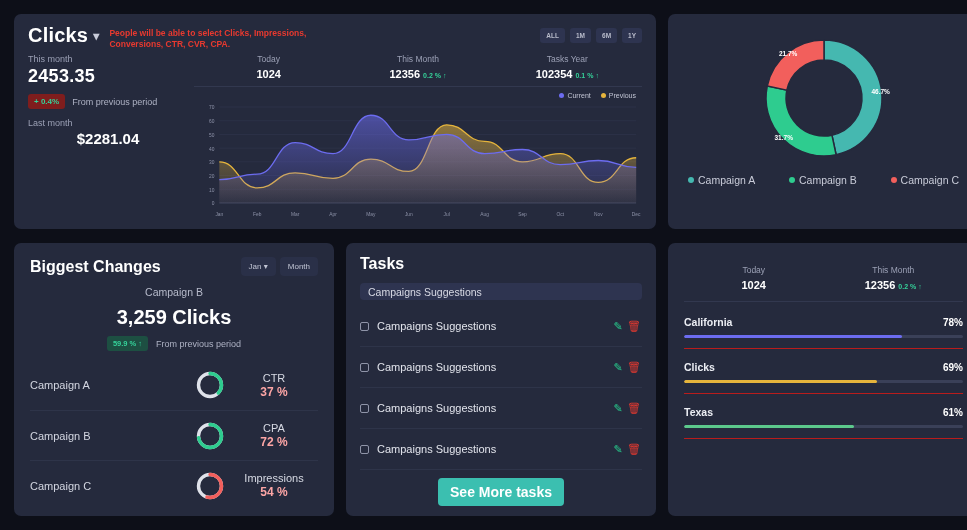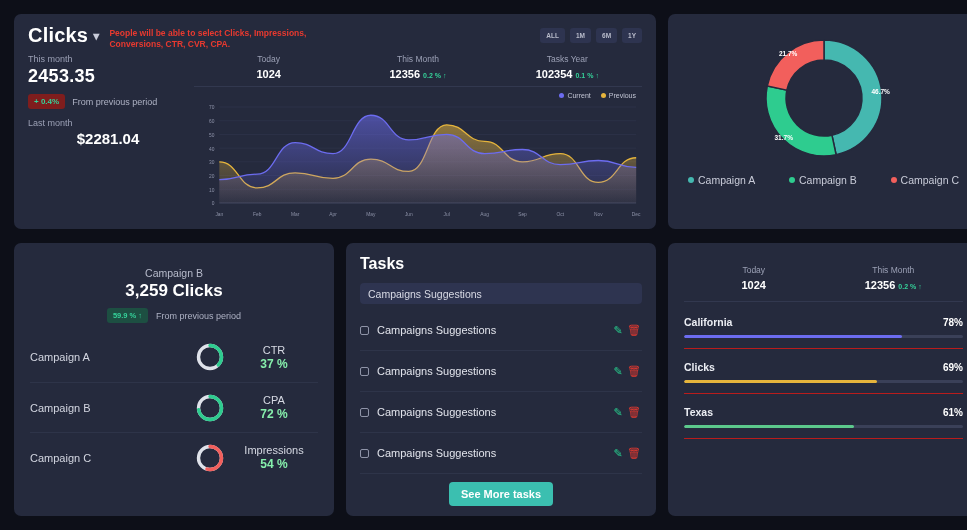--- a/index.html
+++ b/index.html
@@ -81,35 +81,35 @@
   .bc-card { padding: 14px 16px 8px 16px; }
   .bc-head { display: flex; align-items: center; }
   .bc-title { font-size: 16px; font-weight: bold; color: #ffffff; }
   .bc-ctrls { margin-left: auto; display: flex; gap: 4px; }
   .ctrl-btn {
     background: #2a3048; color: #c0c4d3; font-size: 8px; border: none;
     border-radius: 4px; padding: 5px 8px; cursor: pointer;
   }
   .bc-summary { text-align: center; margin-top: 10px; }
   .bc-camp { color: #b7bbcb; font-size: 10.5px; }
-  .bc-clicks { color: #ffffff; font-size: 17px; font-weight: bold; margin-top: 2px; }
+  .bc-clicks { color: #ffffff; font-size: 20px; font-weight: bold; margin-top: 8px; }
   .bc-badge-row { display: flex; justify-content: center; align-items: center; gap: 8px; margin-top: 7px; }
   .bc-badge { background: #1d4f42; color: #35d29a; font-size: 7.5px; font-weight: bold; border-radius: 3px; padding: 3px 6px; }
 
   .bc-rows { margin-top: 9px; }
   .bc-row {
     display: flex; align-items: center; height: 50px;
     border-top: 1px solid #2e3449;
   }
   .bc-row:first-child { border-top: none; }
   .bc-name { color: #d3d6e1; font-size: 11px; flex: 1; }
   .bc-gauge { width: 40px; flex: none; display: flex; justify-content: center; }
   .bc-metric { width: 88px; flex: none; text-align: center; }
   .bc-metric-lbl { color: #d6d9e3; font-size: 11px; }
-  .bc-metric-val { color: #86efac; font-size: 12px; font-weight: bold; margin-top: 1px; }
+  .bc-metric-val { color: #fca5a5; font-size: 12px; font-weight: bold; margin-top: 1px; }
 
   
   .tasks-card { padding: 12px 14px 10px 14px; display: flex; flex-direction: column; }
   .tasks-title { font-size: 16px; font-weight: bold; color: #ffffff; }
   .task-input {
     margin-top: 10px; width: 100%; height: 24px;
     background: #2e3450; border: none; border-radius: 4px;
     color: #d8dae5; font-size: 10.5px; padding: 0 8px;
     font-family: "Liberation Sans", sans-serif;
   }
@@ -121,21 +121,21 @@
   .task-chk {
     width: 9px; height: 9px; border: 1px solid #8f94a8; border-radius: 2px;
     flex: none; margin-right: 8px; cursor: pointer;
   }
   .task-lbl { color: #e2e4ec; font-size: 11px; flex: 1; }
   .ic { width: 16px; text-align: center; cursor: pointer; font-size: 11px; }
   .ic-edit { color: #27c98c; }
   .ic-del { color: #e8392f; }
   .see-more-wrap { margin-top: auto; display: flex; justify-content: center; padding-top: 8px; }
   .see-more {
-    background: #3bbfb0; color: #ffffff; font-size: 11px; font-weight: bold;
+    background: #3bbfb0; color: #ffffff; font-size: 14px; font-weight: bold;
     border: none; border-radius: 4px; padding: 6px 12px; cursor: pointer;
   }
 
   
   .tc-card { padding: 12px 16px; }
   .tc-title { font-size: 15px; font-weight: bold; color: #ffffff; }
   .tc-kpis { display: flex; margin-top: 10px; padding-bottom: 10px; border-bottom: 1px solid #32384f; }
   .tc-kpi { flex: 1; text-align: center; }
   .tc-rows { margin-top: 2px; }
   .tc-row { padding: 12px 0 10px 0; border-bottom: 1px solid #b91c1c; }
@@ -279,20 +279,27 @@
         <span>Campaign B</span>
       </span>
       <span class="dl">
         <span class="dot" style="background:#f25f5c"></span>
         <span>Campaign C</span>
       </span>
     </div>
   </div>
 
   <div class="card bc-card">
+    <div class="bc-head">
+      <div class="bc-title">Biggest Changes</div>
+      <div class="bc-ctrls">
+        <button class="ctrl-btn"><span>Jan</span> <span>▾</span></button>
+        <button class="ctrl-btn">Month</button>
+      </div>
+    </div>
     <div class="bc-summary">
       <div class="bc-camp">Campaign B</div>
       <div class="bc-clicks">3,259 Clicks</div>
       <div class="bc-badge-row">
         <span class="bc-badge">59.9 % ↑</span>
         <span class="badge-txt">From previous period</span>
       </div>
     </div>
     <div class="bc-rows" id="bcRows">
         <div class="bc-row">

